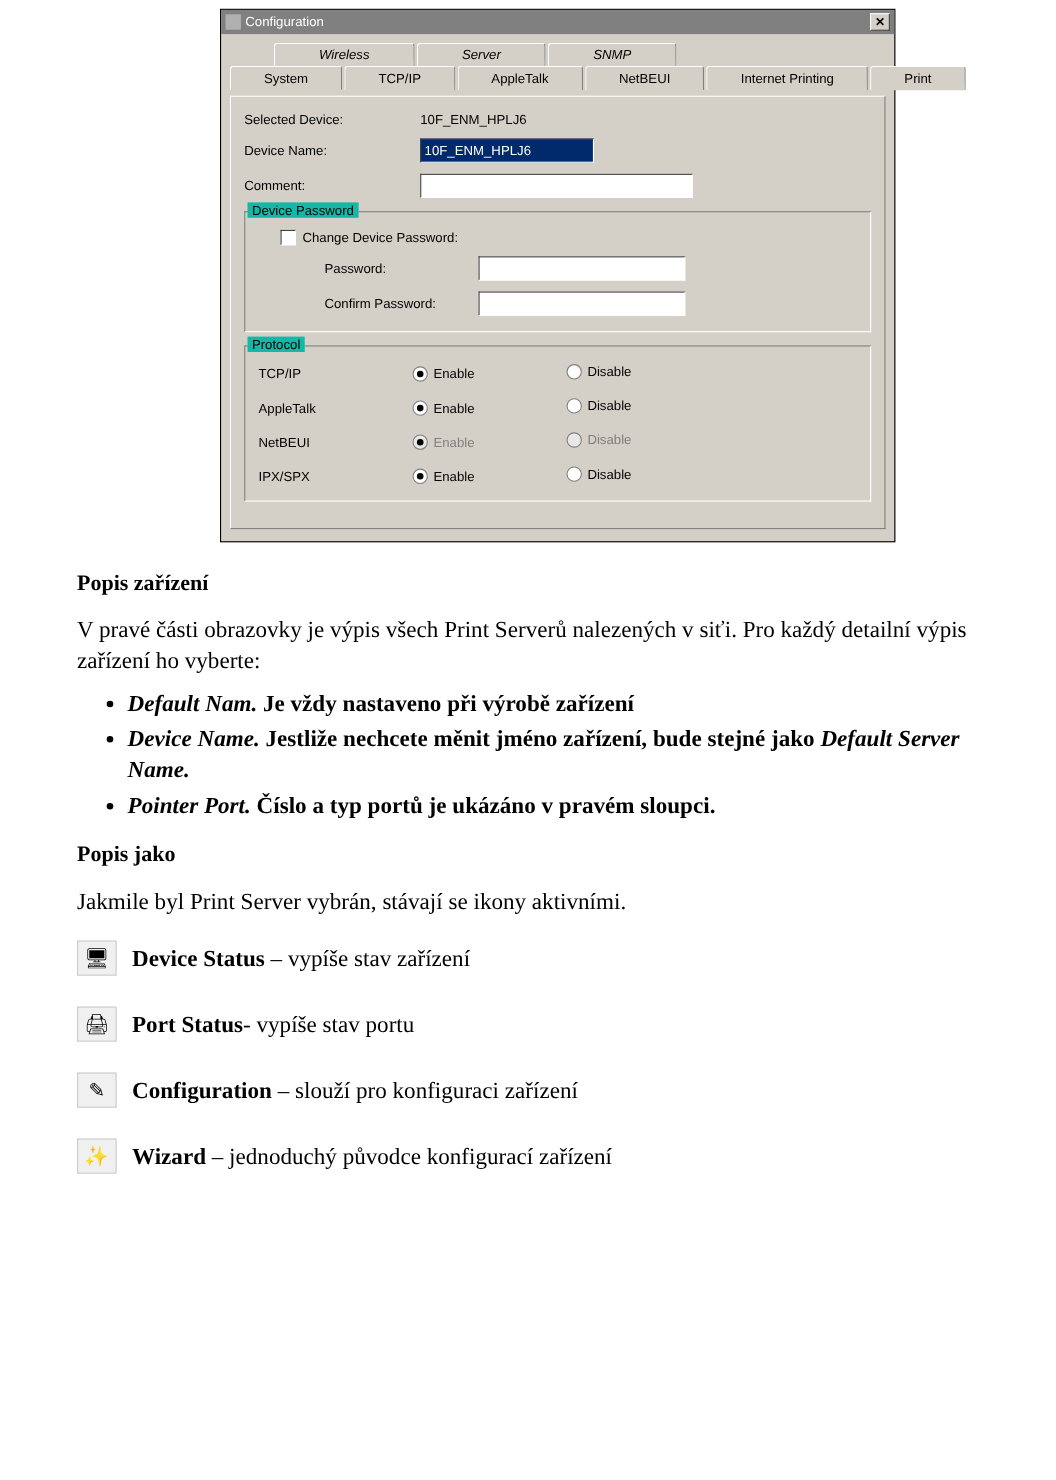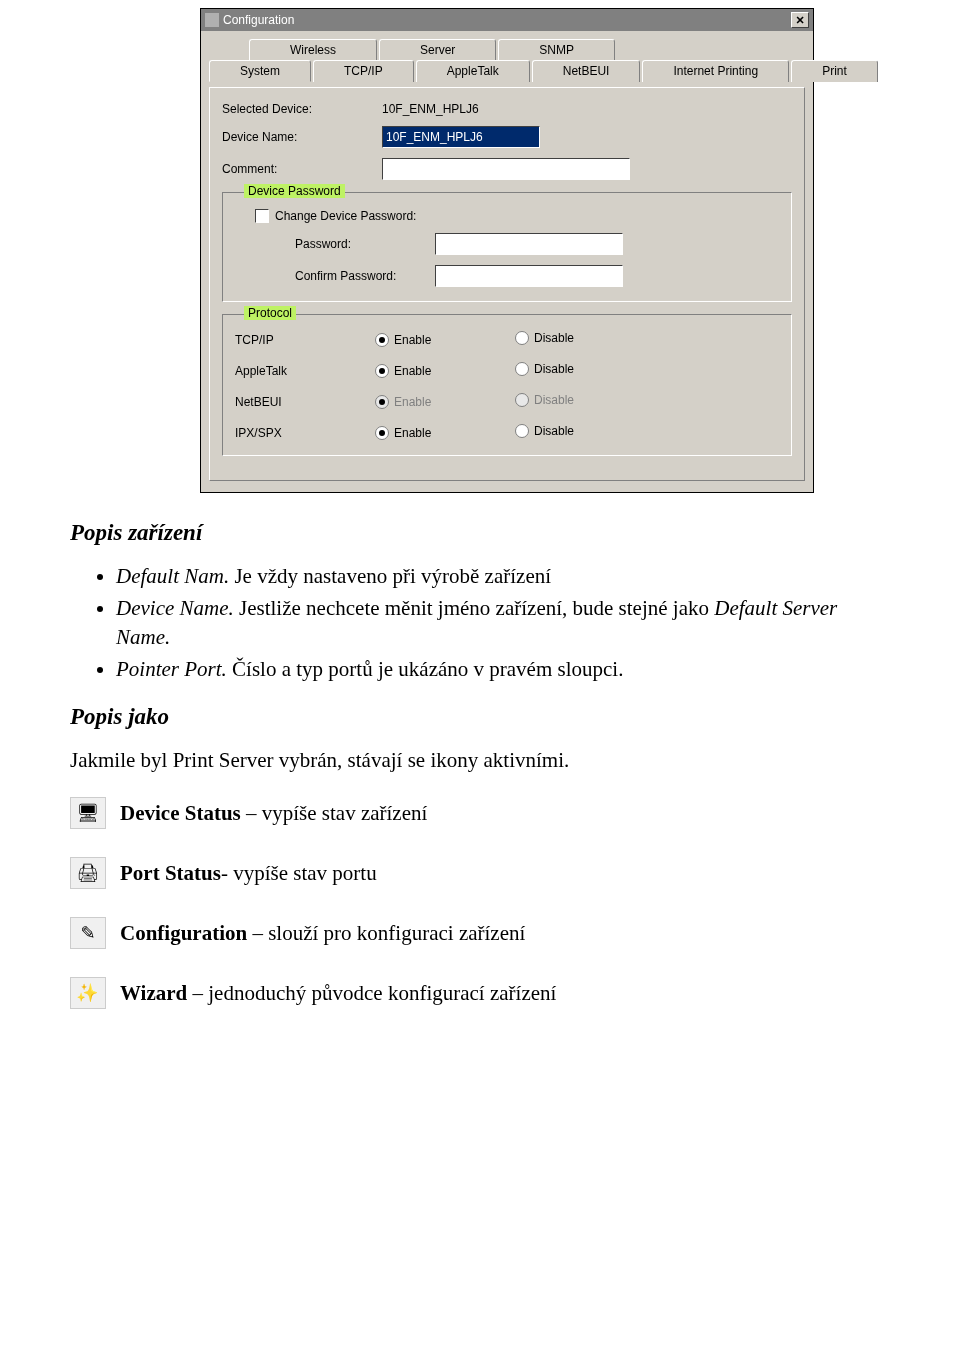--- a/index.html
+++ b/index.html
@@ -50,21 +50,21 @@
     font-weight: bold;
     font-size: 11px;
     color: #000;
     cursor: default;
   }
   .body-area {
     padding: 6px 8px 10px 8px;
   }
   .tabrows { position: relative; padding-top: 2px; margin-bottom: 6px; }
   .tabrow { display: flex; }
-  .tabrow.back { margin-left: 40px; }
+  .tabrow.back { margin-left: 40px; font-style: italic; }
   .tab {
     background: #d4d0c8;
     border: 1px solid #808080;
     border-bottom: none;
     border-top-left-radius: 3px;
     border-top-right-radius: 3px;
     border-top-color: #fff;
     border-left-color: #fff;
     padding: 3px 30px;
     margin-right: 2px;
@@ -120,22 +120,22 @@
     border-left-color: #808080;
     border-right-color: #fff;
     border-bottom-color: #fff;
     position: relative;
     padding: 16px 12px 10px 12px;
     margin: 12px 0 8px 0;
   }
   .groupbox .legend {
     position: absolute;
     top: -9px;
-    left: 21px;
-    background: #bef264;
+    left: 2px;
+    background: #14b8a6;
     padding: 0 4px;
     font-size: 12px;
   }
   .checkbox {
     display: inline-flex;
     gap: 6px;
     font-size: 12px;
   }
   .cbx {
     width: 12px; height: 12px;
@@ -181,27 +181,26 @@
   .panel-footer { display:flex; justify-content:flex-end; margin-top:6px; }
 
   
   .doc {
     padding: 0 70px 40px 70px;
     font-size: 21px;
     line-height: 1.35;
     color: #000;
   }
   .doc h2 {
-    font-size: 23px;
+    font-size: 20px;
     font-weight: bold;
     margin: 18px 0 14px 0;
-    font-style: italic;
   }
   .doc p { margin: 10px 0; }
-  .doc ul { margin: 6px 0 14px 0; padding-left: 46px; }
+  .doc ul { margin: 6px 0 14px 0; padding-left: 46px; font-weight: bold; }
   .doc li { margin: 4px 0; }
   .doc em.term { font-style: italic; }
   .icon-entry {
     display: flex;
     align-items: center;
     gap: 14px;
     margin: 22px 0 28px 0;
   }
   .small-icon {
     width: 34px; height: 30px;
@@ -322,20 +321,21 @@
         </div>
       </div>
 
     </div>
   </div>
 </div>
 </div>
 
 <div class="doc">
   <h2>Popis zařízení</h2>
+  <p>V pravé části obrazovky je výpis všech Print Serverů nalezených v siťi. Pro každý detailní výpis zařízení ho vyberte:</p>
   <ul>
     <li>
       <em class="term">Default Nam.</em><span> Je vždy nastaveno při výrobě zařízení</span>
     </li>
     <li>
       <em class="term">Device Name.</em><span> Jestliže nechcete měnit jméno zařízení, bude stejné jako </span><em class="term">Default Server Name.</em>
     </li>
     <li>
       <em class="term">Pointer Port.</em><span> Číslo a typ portů je ukázáno v pravém sloupci.</span>
     </li>

